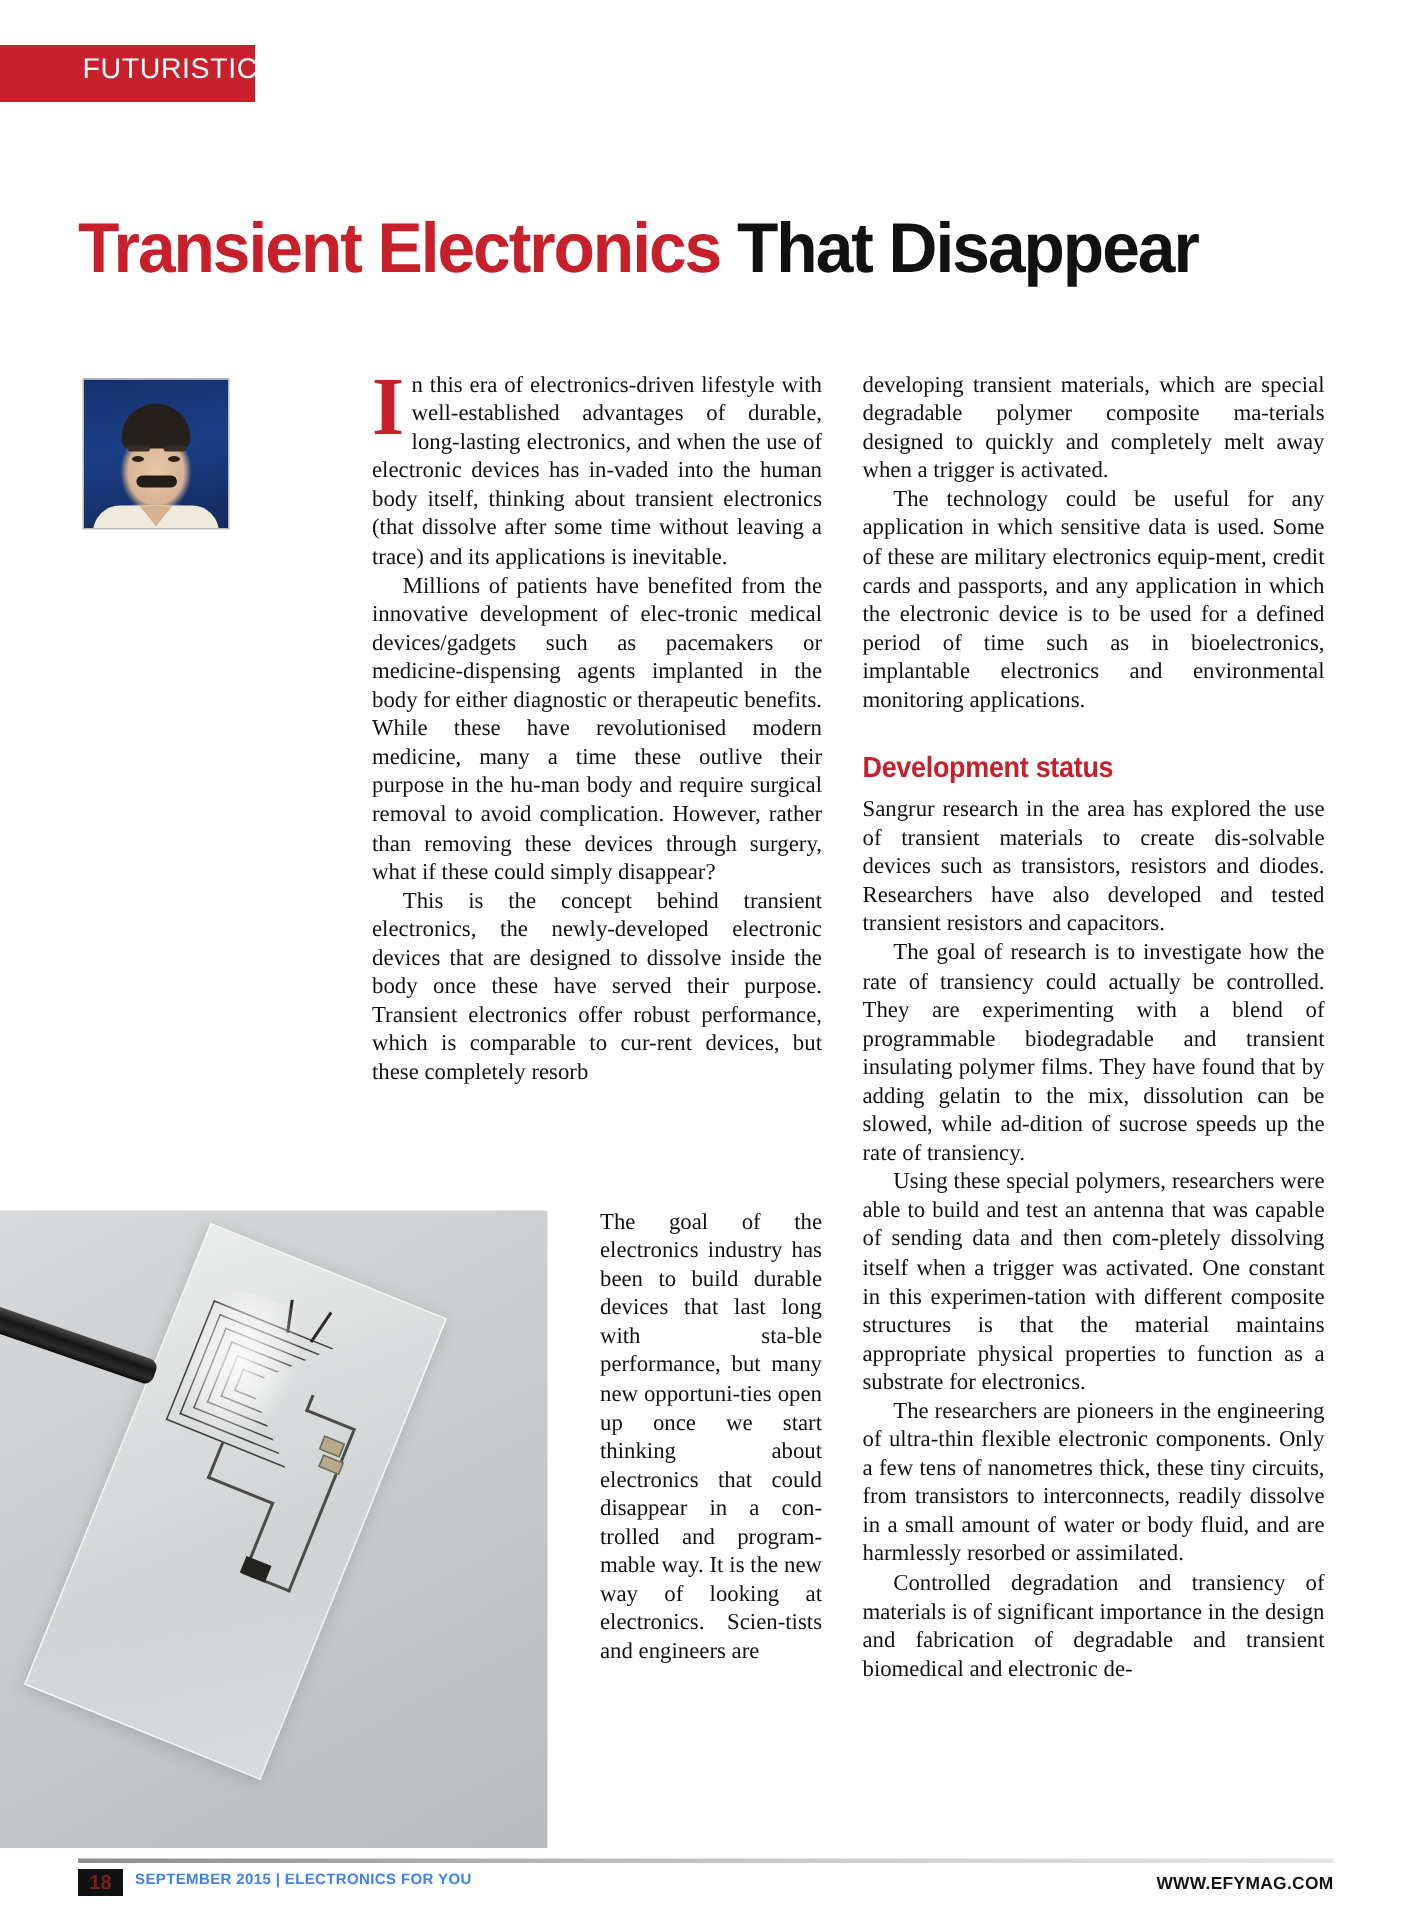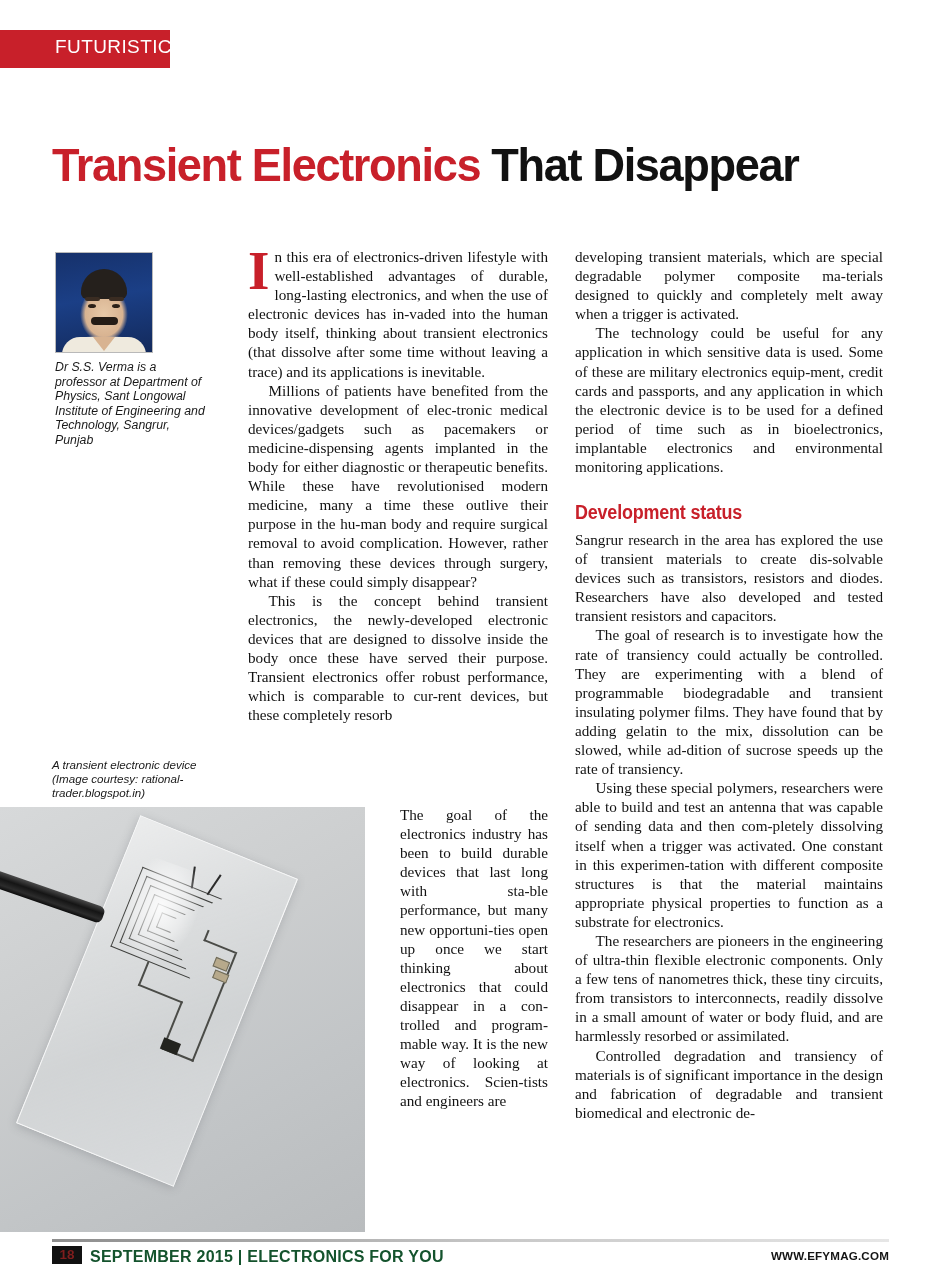--- a/index.html
+++ b/index.html
@@ -319,23 +319,23 @@
     font-weight: bold;
     font-size: 13.5px;
     color: #7f1d1d;
   }
   .folio-text {
     position: absolute;
     left: 90px;
     top: 1228px;
     font-family: "Liberation Sans", sans-serif;
     font-weight: bold;
-    font-size: 16px;
+    font-size: 10px;
     letter-spacing: 0.25px;
-    color: #14532d;
+    color: #3b82f6;
   }
   .footer-url {
     position: absolute;
     right: 52px;
     top: 1229px;
     font-family: "Liberation Sans", sans-serif;
     font-weight: bold;
     font-size: 11.6px;
     letter-spacing: 0.2px;
     color: #141414;
@@ -354,23 +354,21 @@
   <div class="author-photo">
     <div class="hair"></div>
     <div class="brow-l"></div>
     <div class="brow-r"></div>
     <div class="eye-l"></div>
     <div class="eye-r"></div>
     <div class="moustache"></div>
     <div class="shirt"></div>
     <div class="collar"></div>
   </div>
-  <div class="author-bio">Dr S.S. Verma is a professor at Department of Physics, Sant Longowal Institute of Engineering and Technology, Sangrur, Punjab</div>
-
-  <div class="photo-caption">A transient electronic device (Image courtesy: rational-trader.blogspot.in)</div>
+
 
   <div class="device-photo">
     <div class="dp-substrate"></div>
     <div class="dp-circuit">
       <div class="dp-spiral">
         <i style="left:0;top:0;width:84px;height:84px;"></i>
         <i style="left:7px;top:7px;width:70px;height:70px;"></i>
         <i style="left:14px;top:14px;width:56px;height:56px;"></i>
         <i style="left:21px;top:21px;width:42px;height:42px;"></i>
         <i style="left:28px;top:28px;width:28px;height:28px;"></i>

